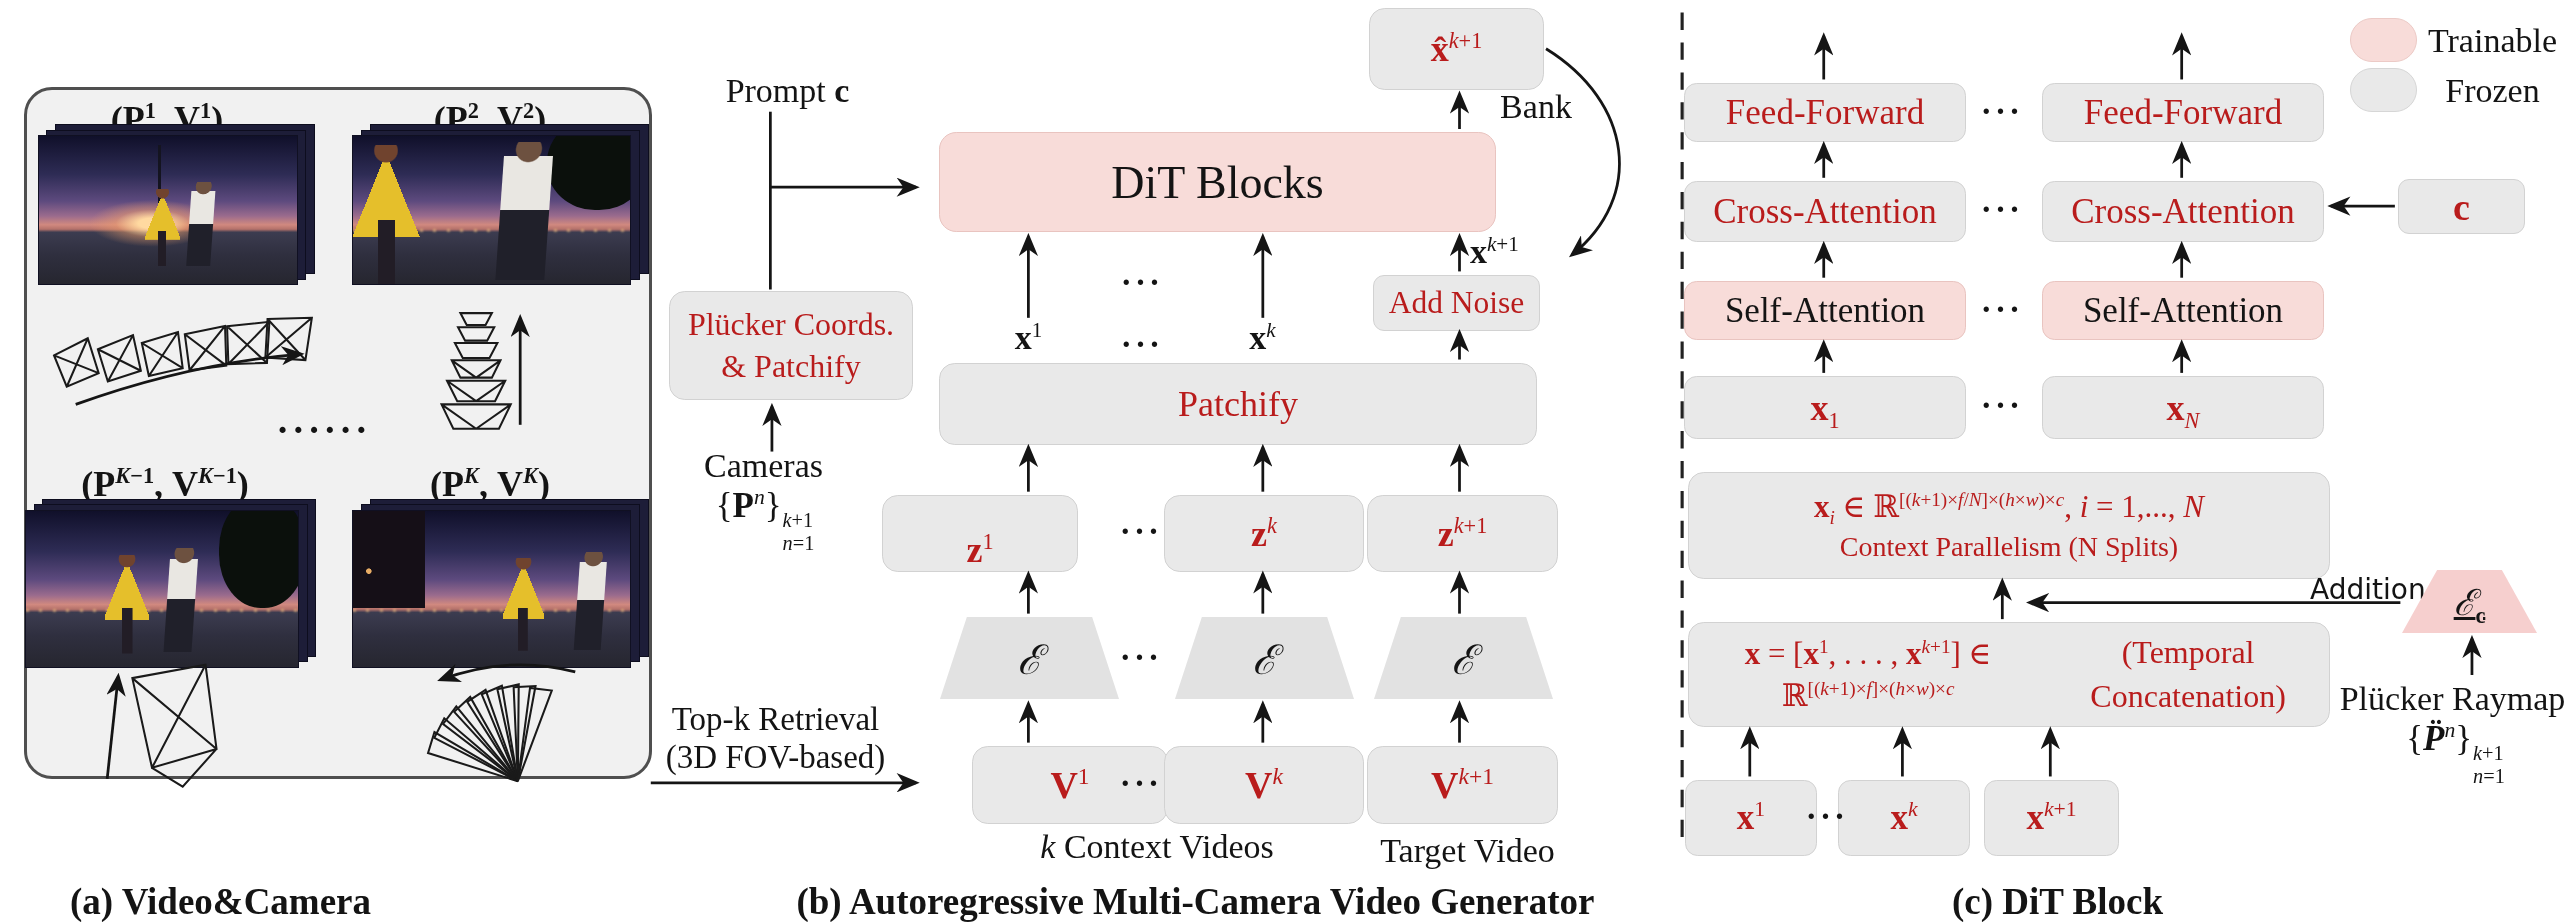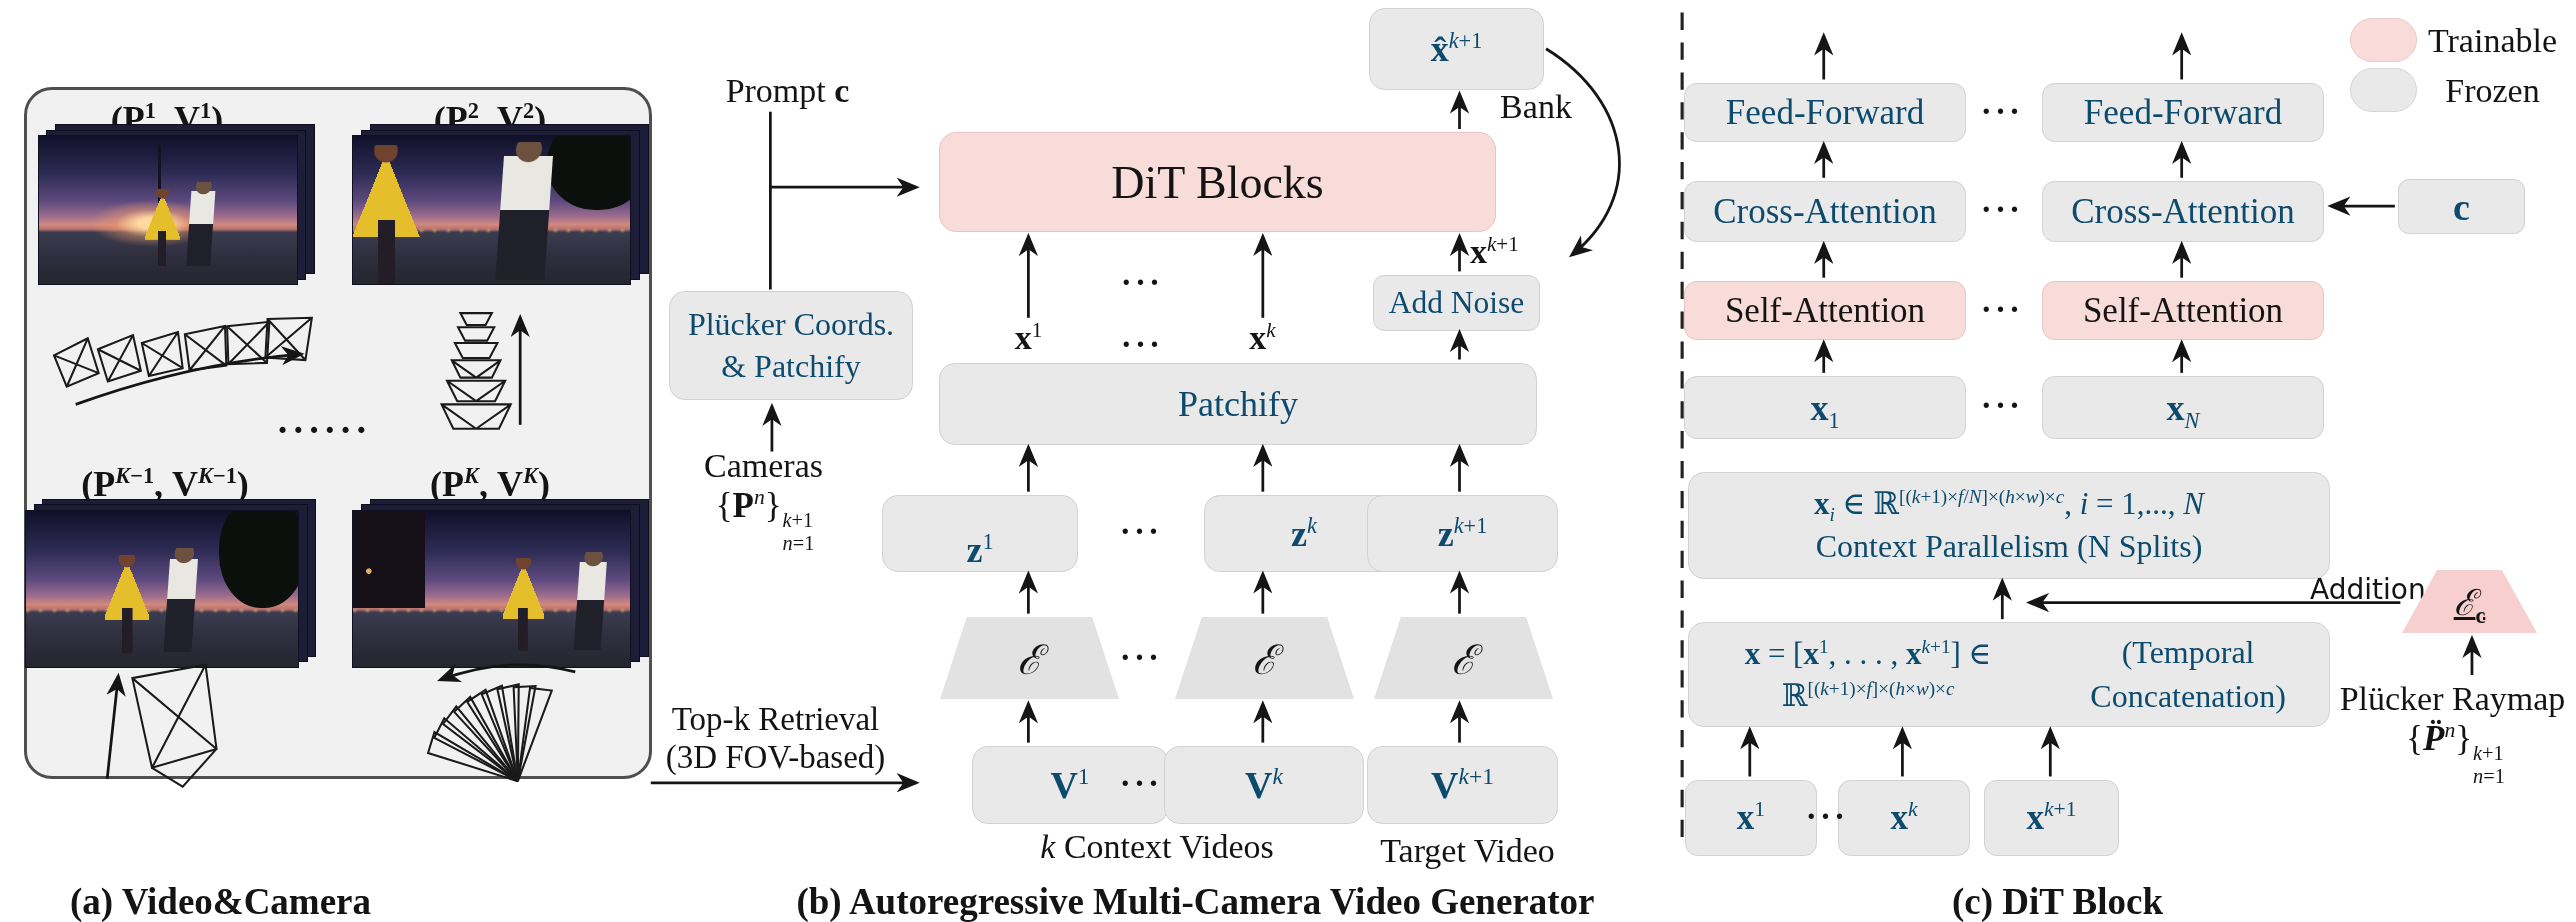--- a/index.html
+++ b/index.html
@@ -1,20 +1,20 @@
 <!DOCTYPE html>
 <html style="font-size:12.6px"><head>
 <meta charset="utf-8">
 <style>
   html,body{margin:0;padding:0;background:#ffffff;}
   body{width:2576px;height:922px;font-family:"Liberation Serif","DejaVu Serif",serif;color:#141414;}
   .stage{position:relative;width:2576px;height:922px;background:#fff;overflow:hidden;}
   
   .gb{position:absolute;background:#e9e9e9;border:1.6px solid #d2d2d2;border-radius:15.7px;
-      display:flex;align-items:center;justify-content:center;text-align:center;color:#0c4a6e;}
+      display:flex;align-items:center;justify-content:center;text-align:center;color:#b91c1c;}
   .pb{position:absolute;background:#f8dcd9;border:1.6px solid #e9c4c0;border-radius:17.3px;
       display:flex;align-items:center;justify-content:center;text-align:center;color:#141414;}
   .pill{position:absolute;border-radius:22px;}
   .pill.pink{background:#f8dcd9;border:1.6px solid #eccac6;}
   .pill.gray{background:#e9e9e9;border:1.6px solid #d6d6d6;}
   .trap{position:absolute;background:#e2e2e2;clip-path:polygon(15% 0,85% 0,100% 100%,0 100%);
         display:flex;align-items:center;justify-content:center;}
   .trap.pink{background:#f6cfce;clip-path:polygon(26% 0,74% 0,100% 100%,0 100%);}
   .panelA{position:absolute;background:#f1f1f1;border:3.1px solid #4f4f4f;border-radius:28px;}
   .cap{position:absolute;font-weight:bold;font-size:37px;text-align:center;}
@@ -140,21 +140,21 @@
 
   <div class="lbl" style="left:1470px;top:233px;width:110px;font-size:34px;text-align:left;"><b>x</b><sup><i>k</i>+1</sup></div>
   <div class="lbl" style="left:993px;top:319px;width:71px;font-size:34px;"><b>x</b><sup>1</sup></div>
   <div class="lbl" style="left:1227px;top:319px;width:71px;font-size:34px;"><b>x</b><sup><i>k</i></sup></div>
   <div class="dots" style="left:1117px;top:264px;width:50px;font-size:33px;">···</div>
   <div class="dots" style="left:1117px;top:326px;width:50px;font-size:33px;">···</div>
 
   <div class="gb" style="left:882px;top:495px;width:194px;height:75px;font-size:36px;align-items:flex-end;">
     <span><b>z</b><sup>1</sup></span>
     </div>
-  <div class="gb" style="left:1164px;top:495px;width:198px;height:75px;font-size:36px;margin-left:40px;">
+  <div class="gb" style="left:1164px;top:495px;width:198px;height:75px;font-size:36px;">
     <span><b>z</b><sup><i>k</i></sup></span>
     </div>
   <div class="gb" style="left:1367px;top:495px;width:189px;height:75px;font-size:36px;">
     <span><b>z</b><sup><i>k</i>+1</sup></span>
     </div>
   <div class="dots" style="left:1116px;top:513px;width:50px;font-size:33px;">···</div>
 
   <div class="trap" style="left:940px;top:617px;width:179px;height:82px;font-size:41px;">
     <span><i>ℰ</i></span>
     </div>
@@ -218,21 +218,21 @@
     <span><b>x</b><sub><i>N</i></sub></span>
     </div>
   <div class="dots" style="left:1977px;top:387px;width:50px;font-size:33px;">···</div>
 
   <div class="gb" style="left:2398px;top:179px;width:125px;height:53px;font-size:38px;border-radius:11px;">
     <span><b>c</b></span>
     </div>
 
   <div class="gb" style="left:1688px;top:472px;width:640px;height:105px;flex-direction:column;line-height:1.35;">
     <span style="font-size:31px;"><b>x</b><sub><i>i</i></sub> ∈ ℝ<sup>[(<i>k</i>+1)×<i>f</i>/<i>N</i>]×(<i>h</i>×<i>w</i>)×<i>c</i></sup>, <i>i</i> = 1,..., <i>N</i></span>
-    <span style="font-size:32px;">Context Parallelism (N Splits)</span>
+    <span style="font-size:28px;">Context Parallelism (N Splits)</span>
   </div>
 
   <div class="gb" style="left:1688px;top:622px;width:640px;height:103px;flex-direction:row;line-height:1.35;">
     <span style="font-size:31px;"><b>x</b> = [<b>x</b><sup>1</sup>, . . . , <b>x</b><sup><i>k</i>+1</sup>] ∈ ℝ<sup>[(<i>k</i>+1)×<i>f</i>]×(<i>h</i>×<i>w</i>)×<i>c</i></sup></span>
     <span style="font-size:32px;">(Temporal Concatenation)</span>
   </div>
 
   <div class="lbl sans" style="left:2310px;top:573px;width:105px;font-size:28px;">Addition</div>
 
   <div class="trap pink" style="left:2402px;top:570px;width:135px;height:63px;font-size:36px;text-decoration:underline;">

